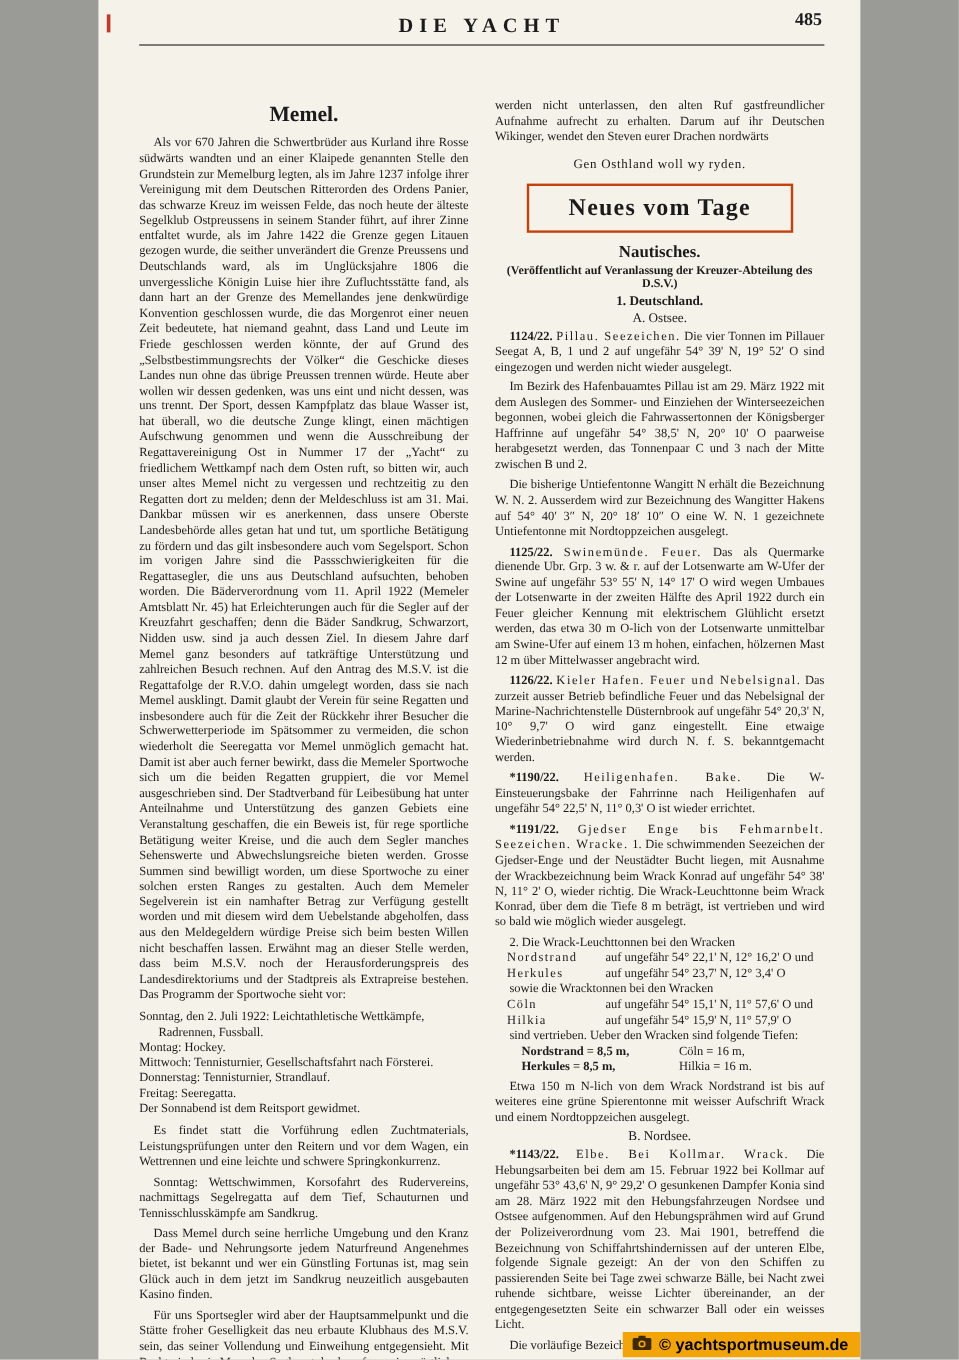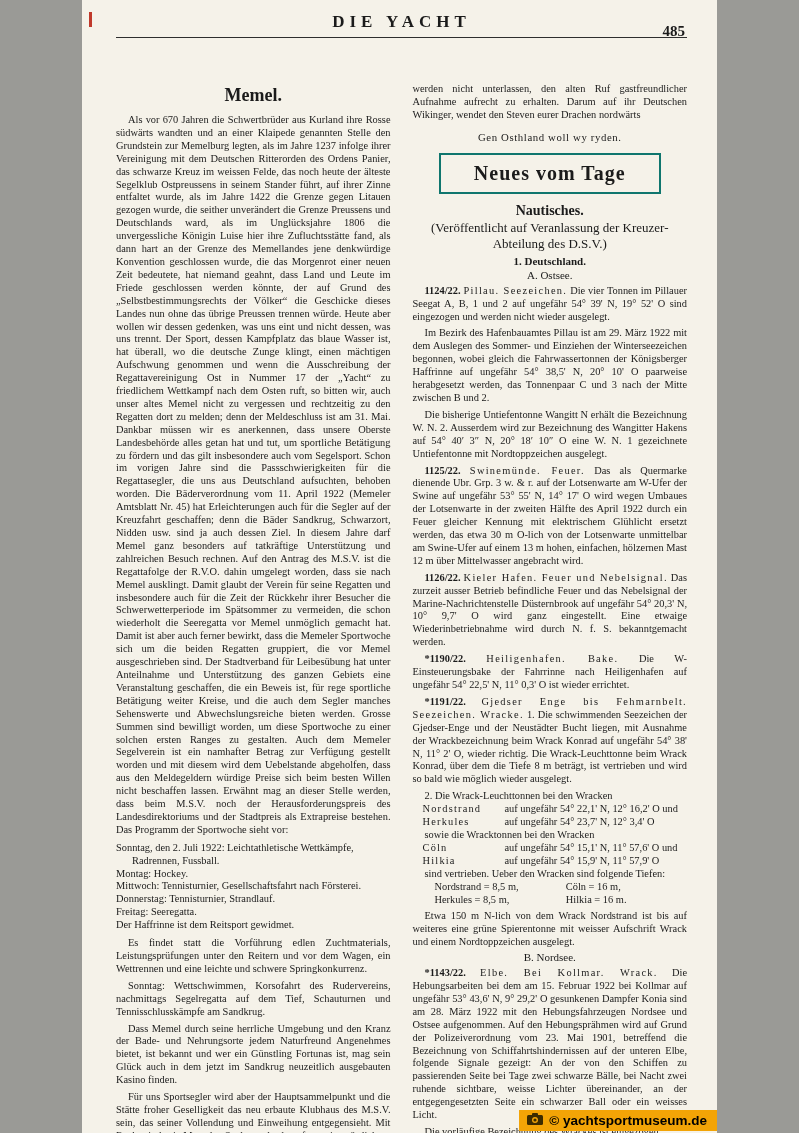--- a/index.html
+++ b/index.html
@@ -12,57 +12,57 @@
     background:#f5f2e9;
     color:#1b1b1b;
     font-family:"Liberation Serif", serif;
     overflow:hidden;
     padding:8px 30px 0 34px;
   }
   .print-mark { position:absolute; left:7px; top:12px; width:3px; height:15px; background:#c0392b; }
 
   .masthead { position:relative; text-align:center; padding-top:4px; }
   .mag-title { display:inline-block; font-size:17px; font-weight:700; letter-spacing:5px; margin:0; }
-  .page-num { position:absolute; right:2px; top:15px; font-size:15px; font-weight:700; }
+  .page-num { position:absolute; right:2px; top:1px; font-size:15px; font-weight:700; }
   .head-rule { border:none; border-top:1.4px solid #2e2e2e; margin:5px 0 9px 0; }
 
   .columns { display:flex; gap:22px;margin-top:45px; }
   .col { flex:1 1 0; min-width:0; }
 
   .body { font-size:10.4px; line-height:12.9px; text-align:justify; margin:0; hyphens:auto; }
   .indent { text-indent:12px; }
   .sp-after { margin-bottom:4px; }
 
   .article-title { text-align:center; font-size:18px; font-weight:700; margin:2px 0 8px 0; }
 
   .schedule { margin-top:5px; margin-bottom:5px; }
   .schedule p { font-size:10.4px; line-height:12.9px; margin:0; padding-left:16px; text-indent:-16px; text-align:left; }
 
   .motto { text-align:center; font-size:10.8px; letter-spacing:0.6px; margin:9px 0 6px 0; }
 
-  .news-box { border:2px solid #0f766e; margin:10px 26px 9px 26px; padding:7px 4px; text-align:center;
+  .news-box { border:2px solid #c2410c; margin:10px 26px 9px 26px; padding:7px 4px; text-align:center;
               font-size:20px; font-weight:600; letter-spacing:1px; }
 
   .center { text-align:center; }
   .sec-title { font-size:14px; font-weight:700; margin:5px 0 1px 0; }
-  .sec-sub   { font-size:13px; margin:0 0 3px 0; }
+  .sec-sub   { font-size:10px; margin:0 0 3px 0;font-weight:bold; }
   .country   { font-size:11px; font-weight:700; margin:2px 0 1px 0; }
   .sea       { font-size:11px; margin:2px 0 4px 0; }
 
   .entry { margin-top:4px; }
   .num { font-weight:700; }
   .kw  { letter-spacing:1.3px; }
 
   .wreck-block { margin-top:4px; }
   .wreck-line { display:flex; font-size:10.4px; line-height:12.9px; }
   .wname { flex:none; width:92px; padding-left:10px; letter-spacing:1.2px; }
   .wrest { flex:1; }
   .wmid  { font-size:10.4px; line-height:12.9px; margin:0; text-indent:12px; text-align:left; }
   .depth-row { display:flex; font-size:10.4px; line-height:12.9px; padding-left:22px; }
-  .dleft { width:52%; }
+  .dleft { width:52%;font-weight:bold; }
   .dright { flex:1; }
 
   .watermark {
     position:absolute; right:0; bottom:2px;
     background:#f3a406; color:#000000;
     font-family:"Liberation Sans", sans-serif;
     font-size:13.5px; font-weight:700;
     padding:3px 10px 3px 8px;
     display:flex; align-items:center; gap:6px;
   }
@@ -85,21 +85,21 @@
     <div class="col">
       <h2 class="article-title">Memel.</h2>
       <p class="body indent">Als vor 670 Jahren die Schwertbrüder aus Kurland ihre Rosse südwärts wandten und an einer Klaipede genannten Stelle den Grundstein zur Memelburg legten, als im Jahre 1237 infolge ihrer Vereinigung mit dem Deutschen Ritterorden des Ordens Panier, das schwarze Kreuz im weissen Felde, das noch heute der älteste Segelklub Ostpreussens in seinem Stander führt, auf ihrer Zinne entfaltet wurde, als im Jahre 1422 die Grenze gegen Litauen gezogen wurde, die seither unverändert die Grenze Preussens und Deutschlands ward, als im Unglücksjahre 1806 die unvergessliche Königin Luise hier ihre Zufluchtsstätte fand, als dann hart an der Grenze des Memellandes jene denkwürdige Konvention geschlossen wurde, die das Morgenrot einer neuen Zeit bedeutete, hat niemand geahnt, dass Land und Leute im Friede geschlossen werden könnte, der auf Grund des „Selbstbestimmungsrechts der Völker“ die Geschicke dieses Landes nun ohne das übrige Preussen trennen würde. Heute aber wollen wir dessen gedenken, was uns eint und nicht dessen, was uns trennt. Der Sport, dessen Kampfplatz das blaue Wasser ist, hat überall, wo die deutsche Zunge klingt, einen mächtigen Aufschwung genommen und wenn die Ausschreibung der Regattavereinigung Ost in Nummer 17 der „Yacht“ zu friedlichem Wettkampf nach dem Osten ruft, so bitten wir, auch unser altes Memel nicht zu vergessen und rechtzeitig zu den Regatten dort zu melden; denn der Meldeschluss ist am 31. Mai. Dankbar müssen wir es anerkennen, dass unsere Oberste Landesbehörde alles getan hat und tut, um sportliche Betätigung zu fördern und das gilt insbesondere auch vom Segelsport. Schon im vorigen Jahre sind die Passschwierigkeiten für die Regattasegler, die uns aus Deutschland aufsuchten, behoben worden. Die Bäderverordnung vom 11. April 1922 (Memeler Amtsblatt Nr. 45) hat Erleichterungen auch für die Segler auf der Kreuzfahrt geschaffen; denn die Bäder Sandkrug, Schwarzort, Nidden usw. sind ja auch dessen Ziel. In diesem Jahre darf Memel ganz besonders auf tatkräftige Unterstützung und zahlreichen Besuch rechnen. Auf den Antrag des M.S.V. ist die Regattafolge der R.V.O. dahin umgelegt worden, dass sie nach Memel ausklingt. Damit glaubt der Verein für seine Regatten und insbesondere auch für die Zeit der Rückkehr ihrer Besucher die Schwerwetterperiode im Spätsommer zu vermeiden, die schon wiederholt die Seeregatta vor Memel unmöglich gemacht hat. Damit ist aber auch ferner bewirkt, dass die Memeler Sportwoche sich um die beiden Regatten gruppiert, die vor Memel ausgeschrieben sind. Der Stadtverband für Leibesübung hat unter Anteilnahme und Unterstützung des ganzen Gebiets eine Veranstaltung geschaffen, die ein Beweis ist, für rege sportliche Betätigung weiter Kreise, und die auch dem Segler manches Sehenswerte und Abwechslungsreiche bieten werden. Grosse Summen sind bewilligt worden, um diese Sportwoche zu einer solchen ersten Ranges zu gestalten. Auch dem Memeler Segelverein ist ein namhafter Betrag zur Verfügung gestellt worden und mit diesem wird dem Uebelstande abgeholfen, dass aus den Meldegeldern würdige Preise sich beim besten Willen nicht beschaffen lassen. Erwähnt mag an dieser Stelle werden, dass beim M.S.V. noch der Herausforderungspreis des Landesdirektoriums und der Stadtpreis als Extrapreise bestehen. Das Programm der Sportwoche sieht vor:</p>
 
       <div class="schedule">
         <p>Sonntag, den 2. Juli 1922: Leichtathletische Wettkämpfe, Radrennen, Fussball.</p>
         <p>Montag: Hockey.</p>
         <p>Mittwoch: Tennisturnier, Gesellschaftsfahrt nach Försterei.</p>
         <p>Donnerstag: Tennisturnier, Strandlauf.</p>
         <p>Freitag: Seeregatta.</p>
-        <p>Der Haffrinne ist dem Reitsport gewidmet.</p>
+        <p>Der Sonnabend ist dem Reitsport gewidmet.</p>
       </div>
 
       <p class="body indent sp-after">Es findet statt die Vorführung edlen Zuchtmaterials, Leistungsprüfungen unter den Reitern und vor dem Wagen, ein Wettrennen und eine leichte und schwere Springkonkurrenz.</p>
       <p class="body indent sp-after">Sonntag: Wettschwimmen, Korsofahrt des Rudervereins, nachmittags Segelregatta auf dem Tief, Schauturnen und Tennisschlusskämpfe am Sandkrug.</p>
       <p class="body indent sp-after">Dass Memel durch seine herrliche Umgebung und den Kranz der Bade- und Nehrungsorte jedem Naturfreund Angenehmes bietet, ist bekannt und wer ein Günstling Fortunas ist, mag sein Glück auch in dem jetzt im Sandkrug neuzeitlich ausgebauten Kasino finden.</p>
       <p class="body indent">Für uns Sportsegler wird aber der Hauptsammelpunkt und die Stätte froher Geselligkeit das neu erbaute Klubhaus des M.S.V. sein, das seiner Vollendung und Einweihung entgegensieht. Mit Recht sind wir Memeler Segler stolz darauf, an einer örtlich so günstigen Stelle wie kaum ein anderer Klub, den Yachten und dem Segler einen Hafen und ein Heim zu bieten, wo er sich wohl fühlen kann. Wir Memeler</p>
     </div>
 
     <div class="col">
       <p class="body">werden nicht unterlassen, den alten Ruf gastfreundlicher Aufnahme aufrecht zu erhalten. Darum auf ihr Deutschen Wikinger, wendet den Steven eurer Drachen nordwärts</p>

